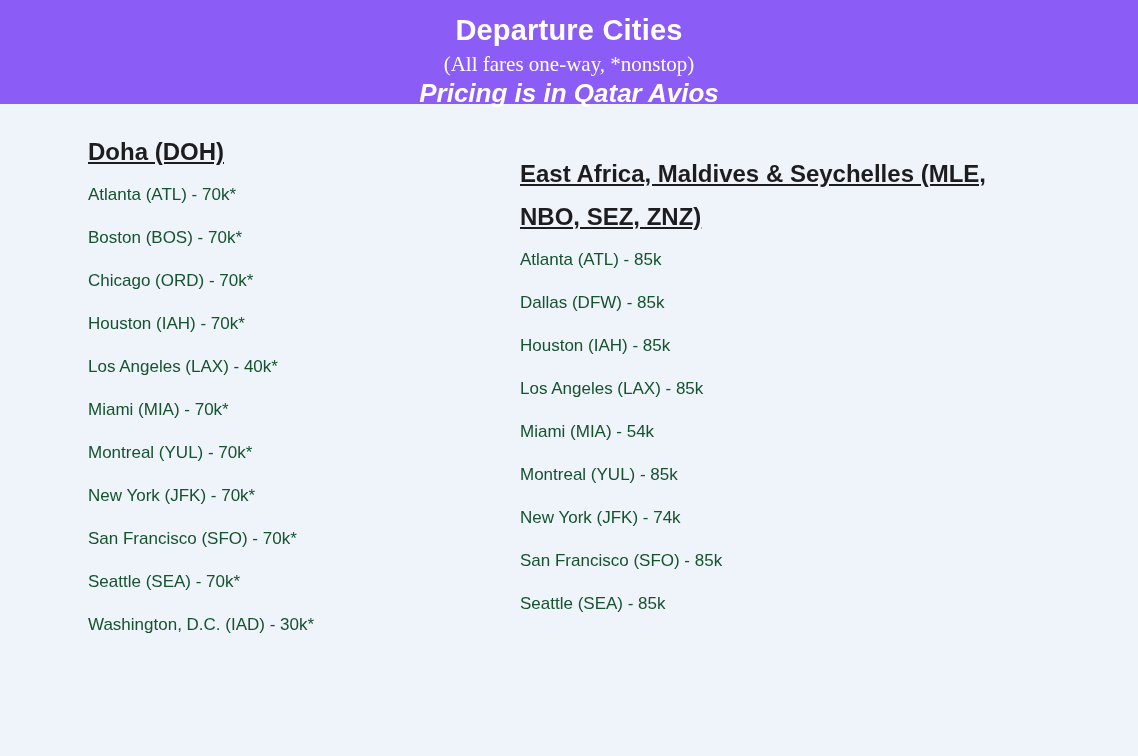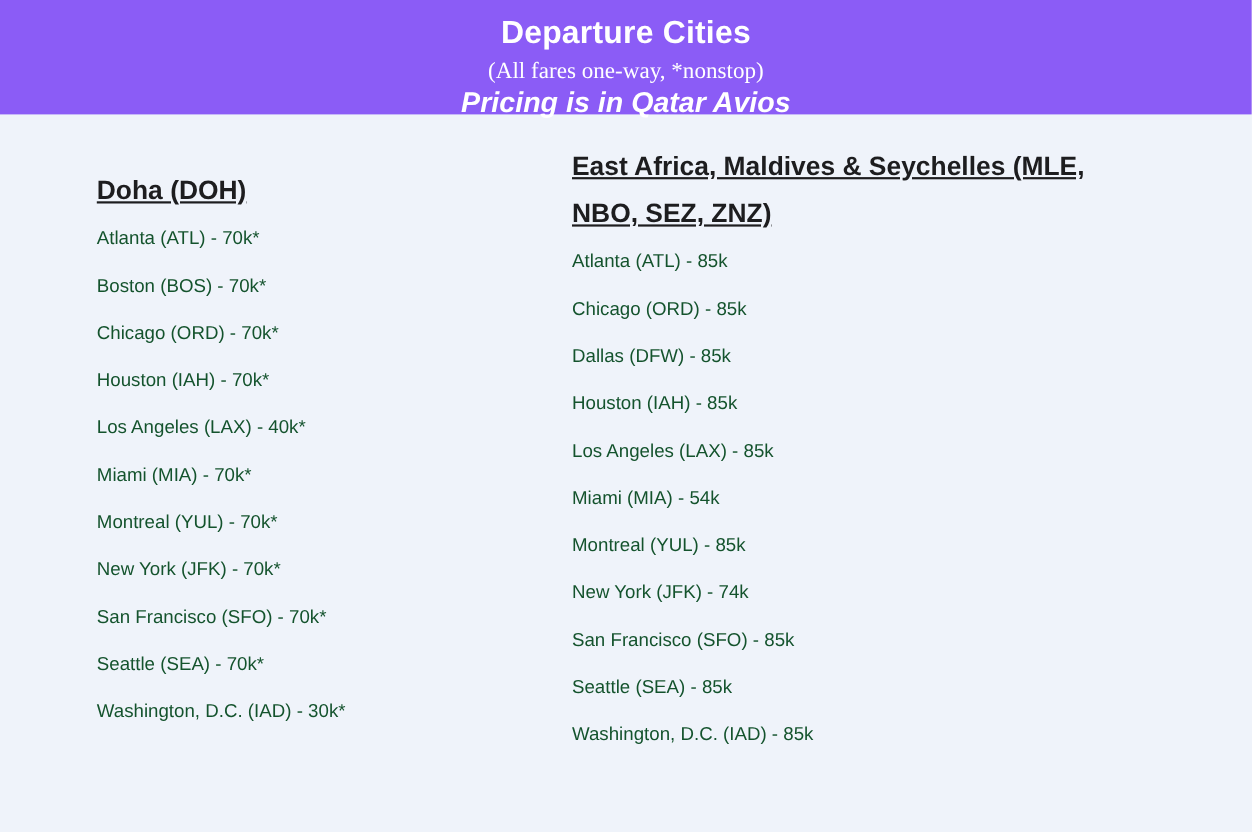--- a/index.html
+++ b/index.html
@@ -105,26 +105,24 @@
       <div class="entry">Montreal (YUL) - 70k*</div>
       <div class="entry">New York (JFK) - 70k*</div>
       <div class="entry">San Francisco (SFO) - 70k*</div>
       <div class="entry">Seattle (SEA) - 70k*</div>
       <div class="entry">Washington, D.C. (IAD) - 30k*</div>
     </div>
 
     <div class="col col-right">
       <div class="col-heading wrap">East Africa, Maldives &amp; Seychelles (MLE, NBO, SEZ, ZNZ)</div>
       <div class="entry">Atlanta (ATL) - 85k</div>
-      <div class="entry">Chicago (ORD) - 85k</div>
       <div class="entry">Dallas (DFW) - 85k</div>
       <div class="entry">Houston (IAH) - 85k</div>
       <div class="entry">Los Angeles (LAX) - 85k</div>
       <div class="entry">Miami (MIA) - 54k</div>
       <div class="entry">Montreal (YUL) - 85k</div>
       <div class="entry">New York (JFK) - 74k</div>
       <div class="entry">San Francisco (SFO) - 85k</div>
       <div class="entry">Seattle (SEA) - 85k</div>
-      <div class="entry">Washington, D.C. (IAD) - 85k</div>
     </div>
 
   </div>
 </div>
 
 </body></html>

